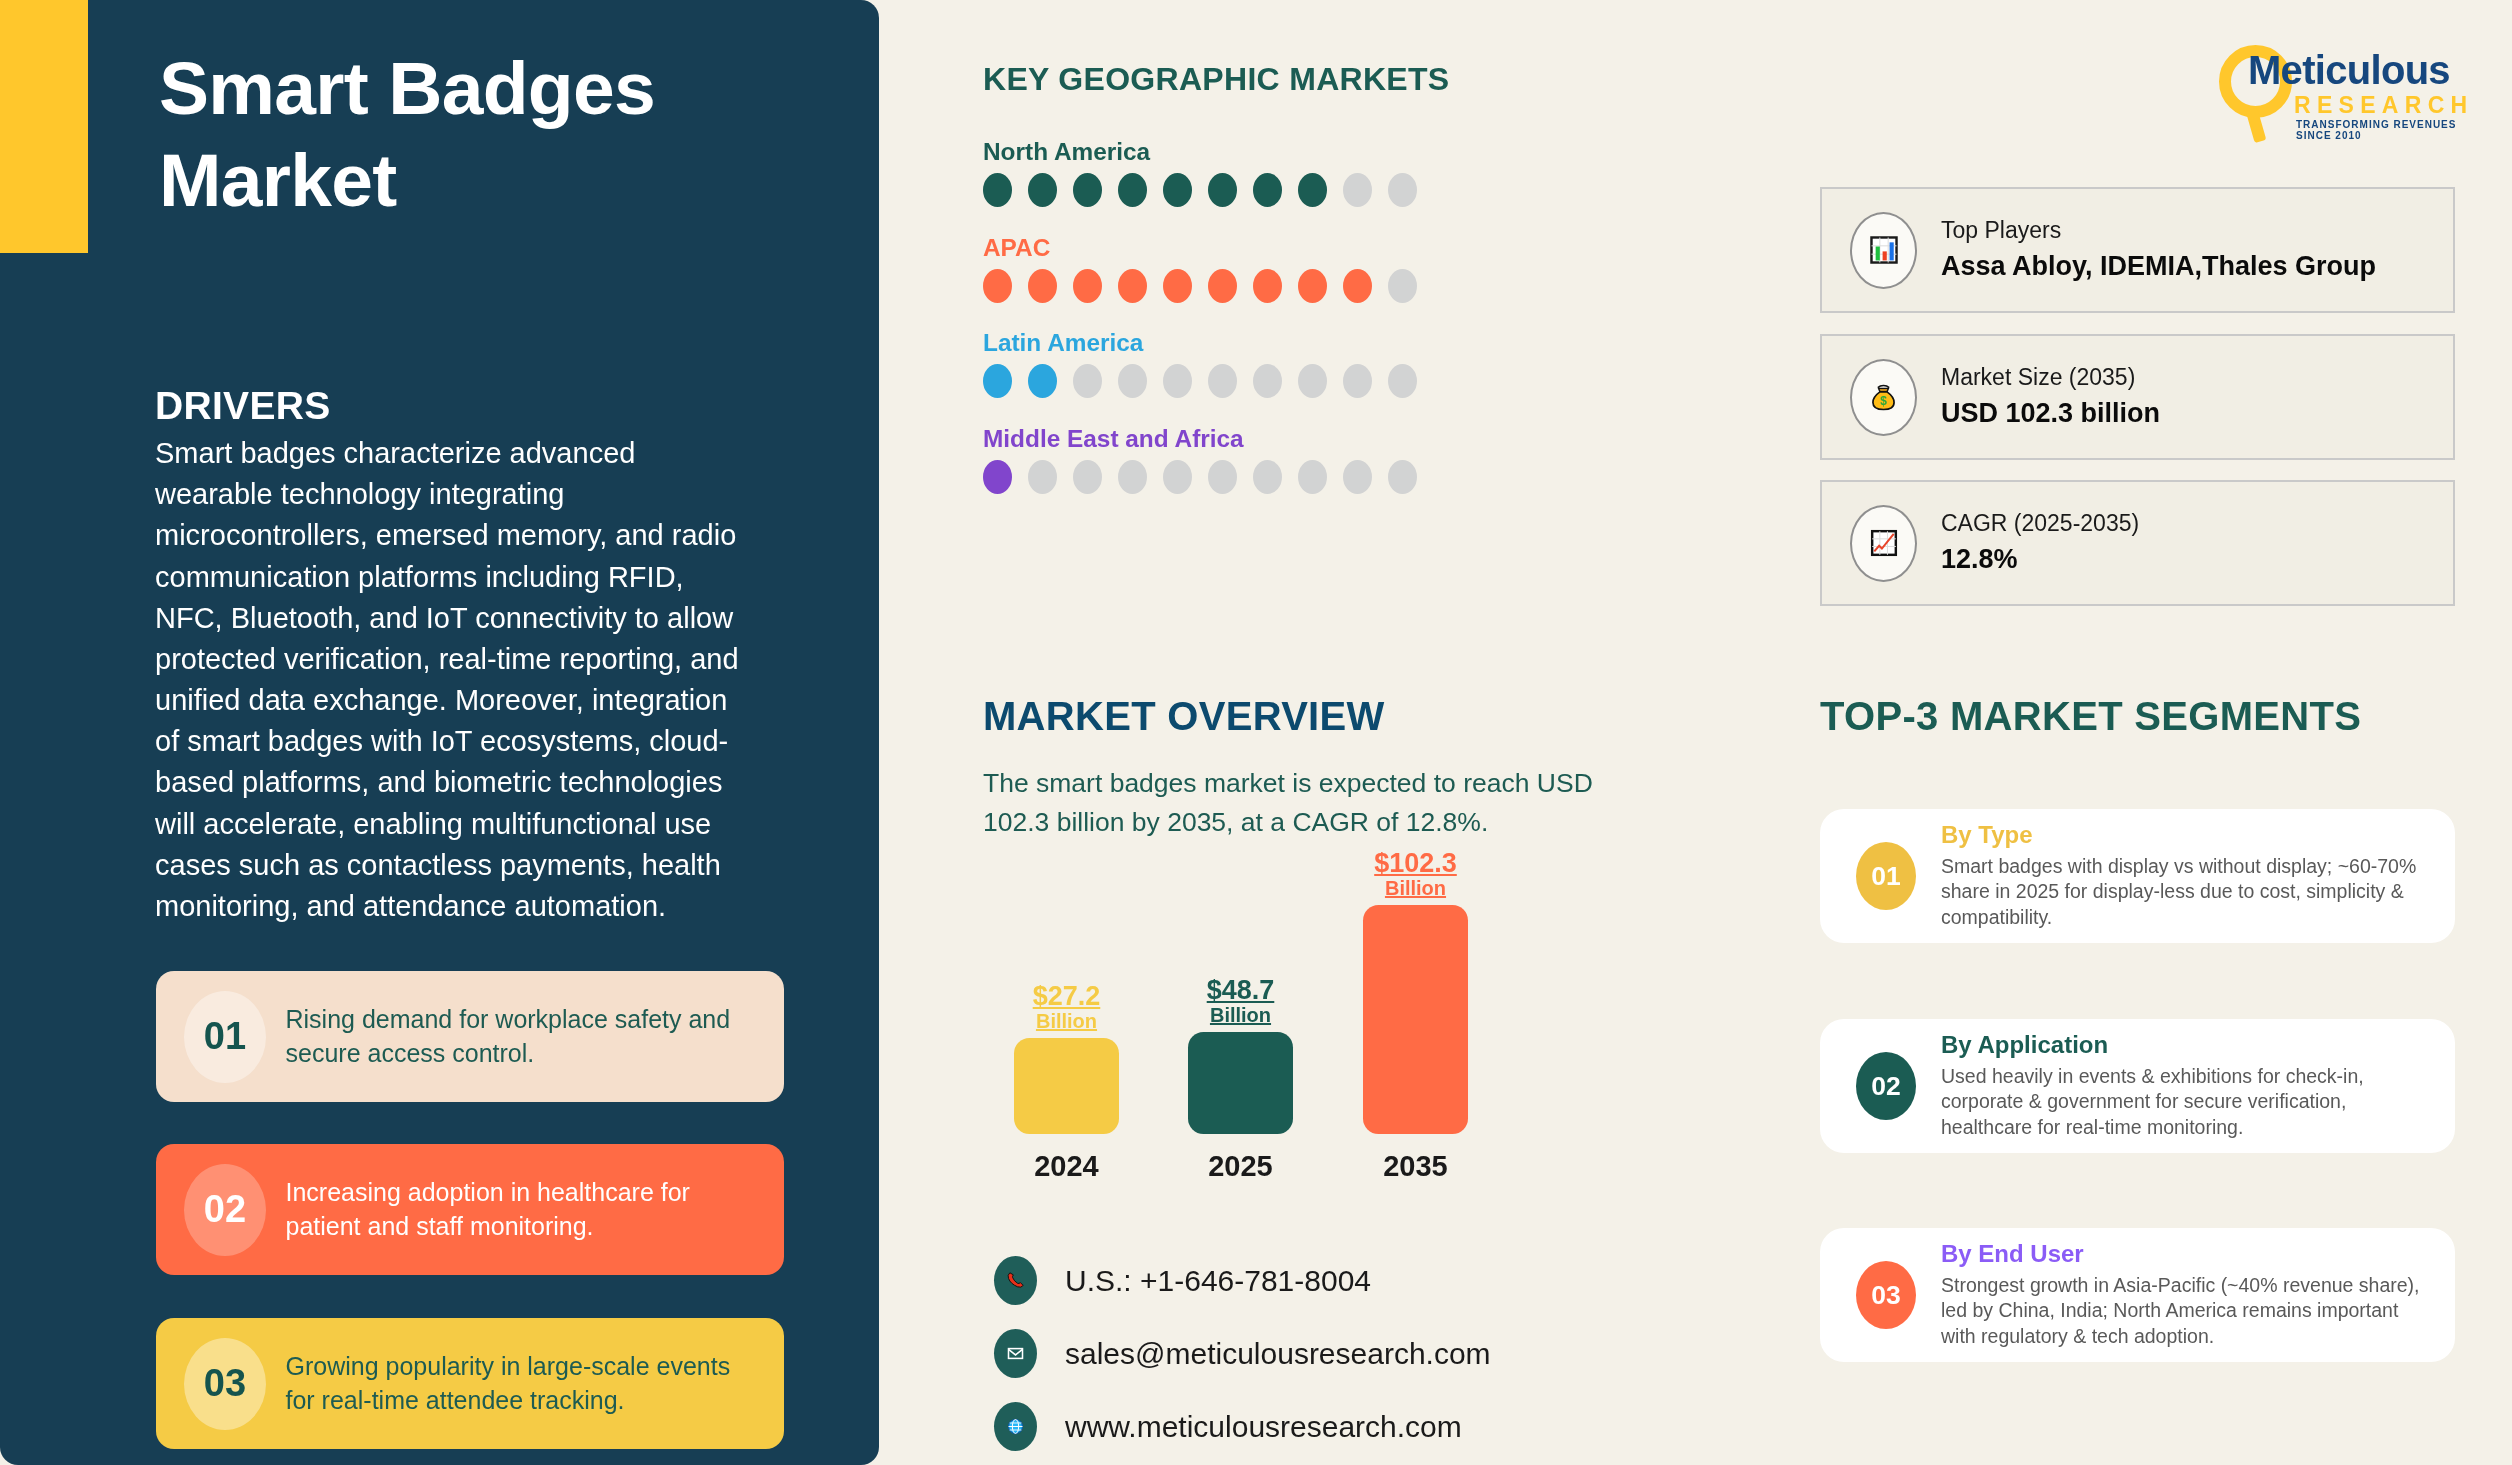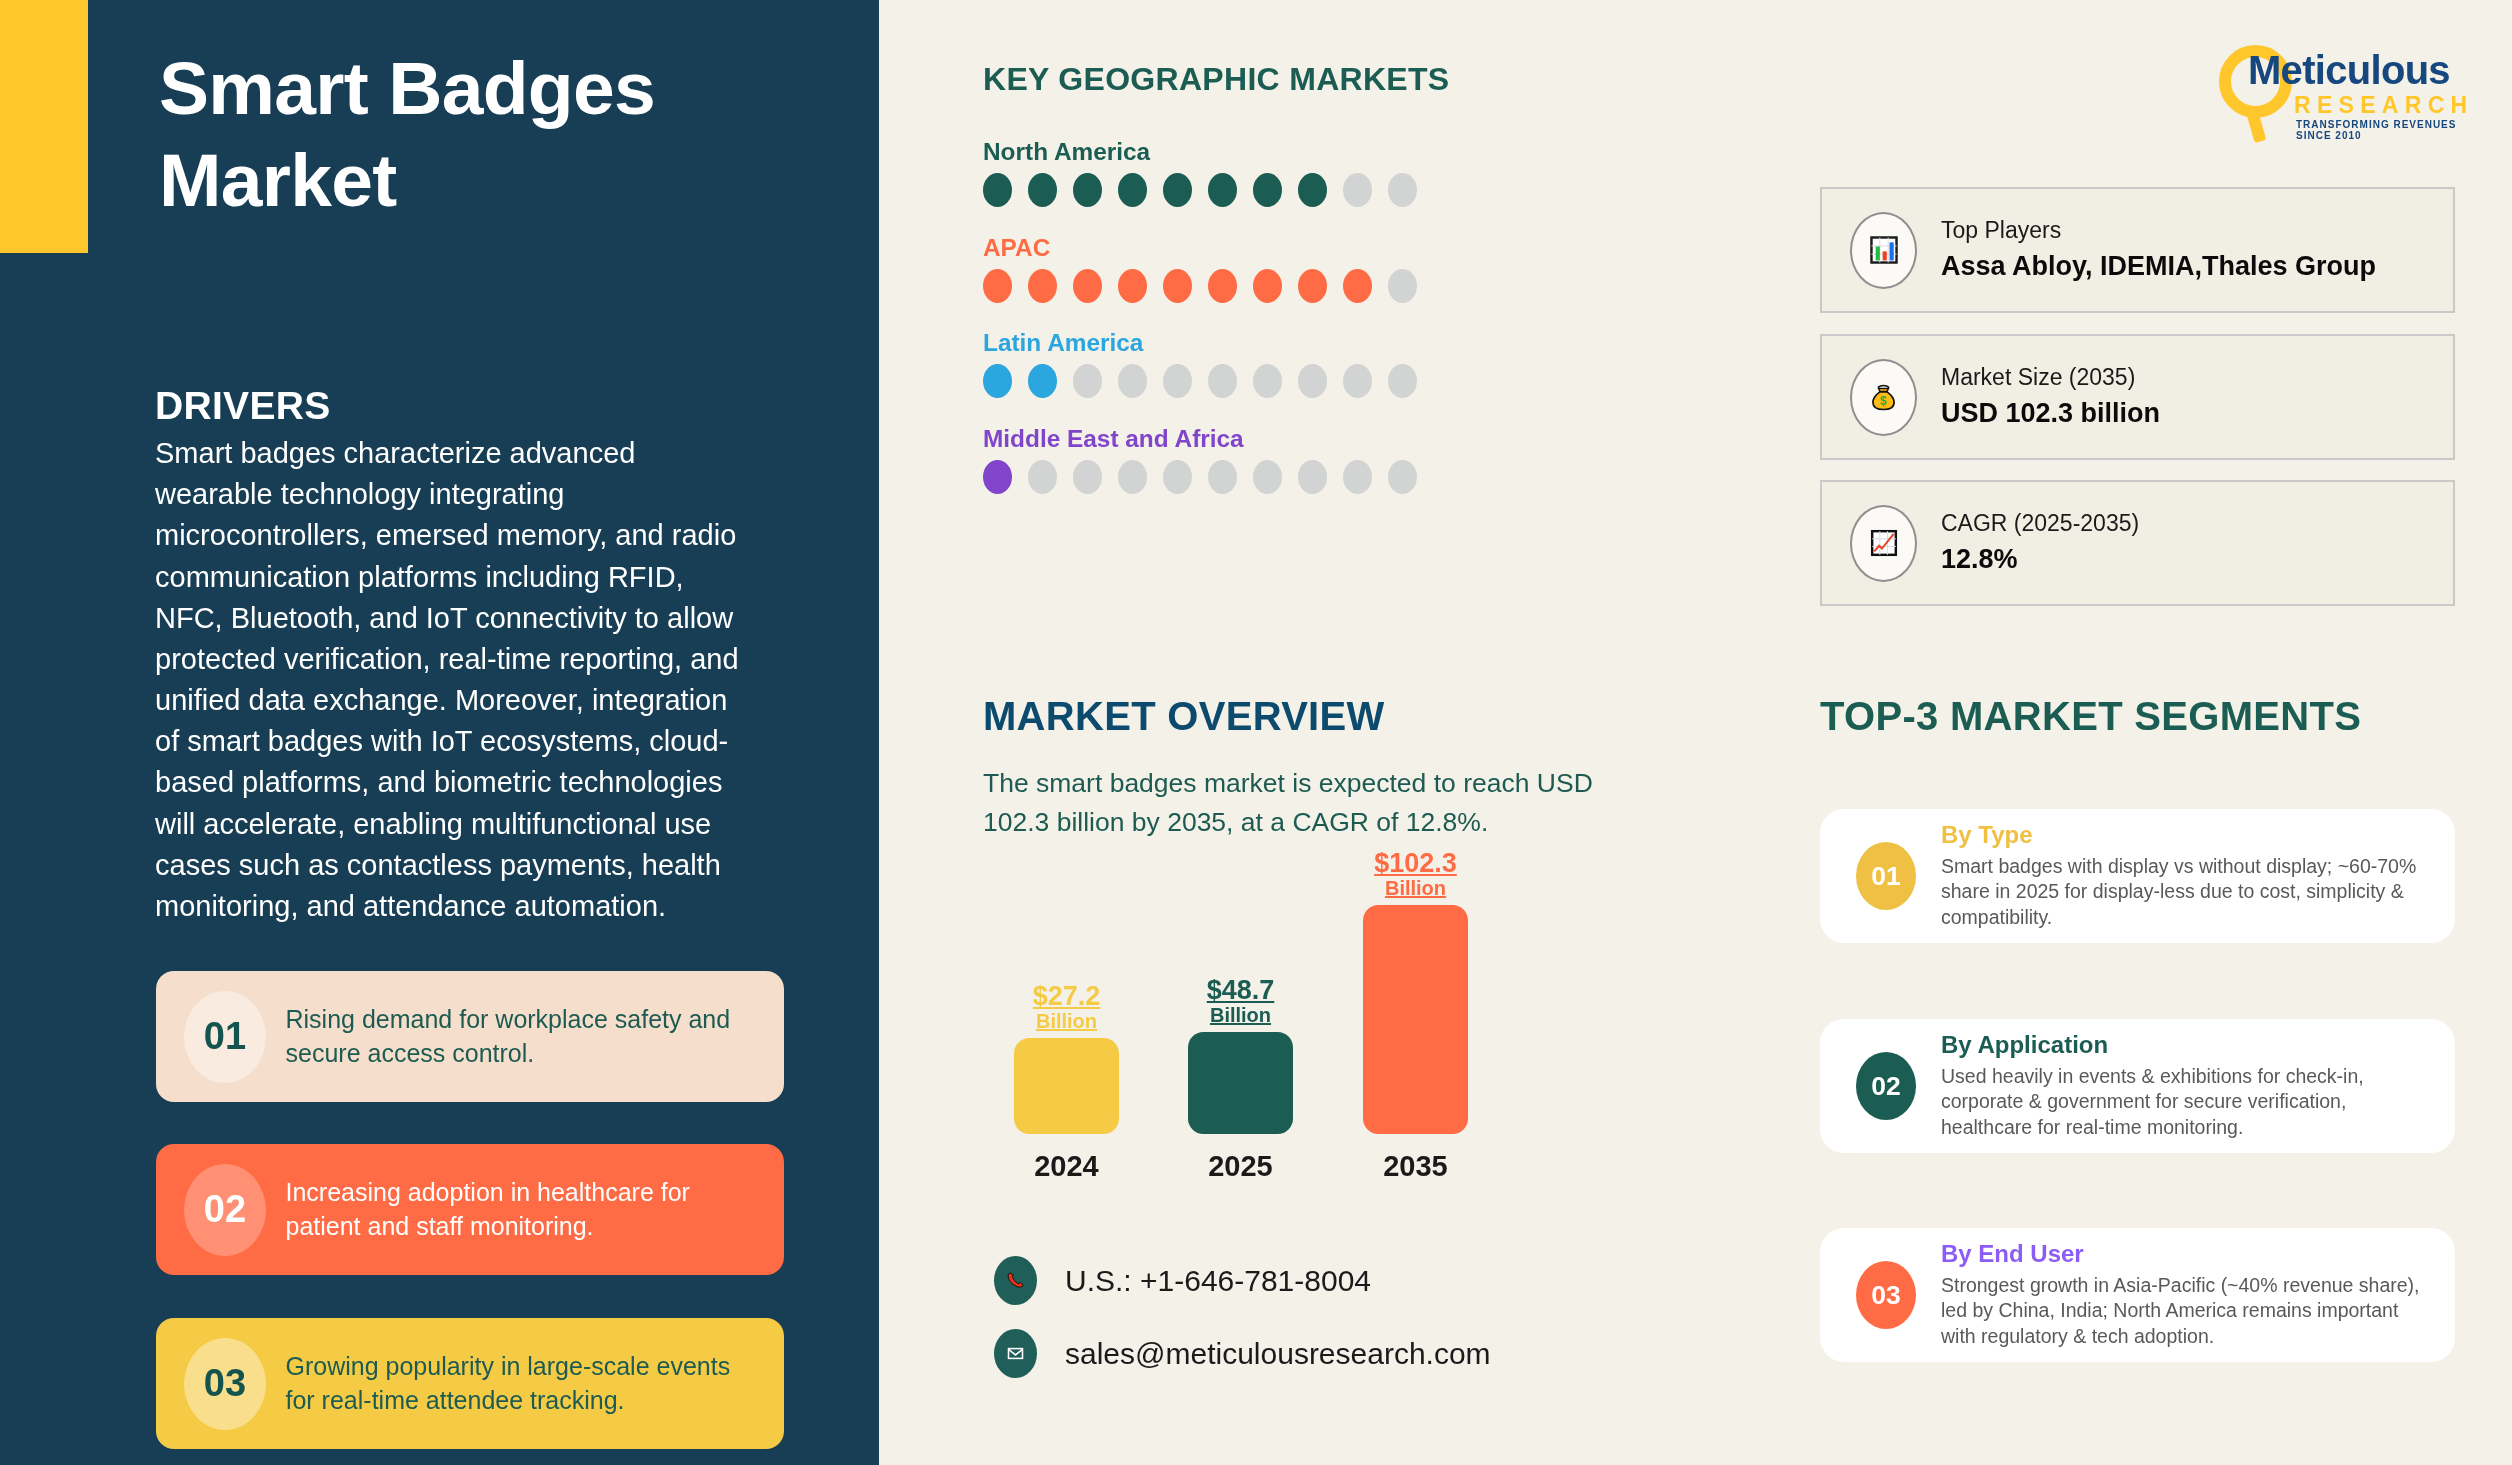--- a/index.html
+++ b/index.html
@@ -8,20 +8,21 @@
     font-family:"Liberation Sans", sans-serif;
     background:#F4F1E8;
     position:relative;
     overflow:hidden;
   }
 
   
   #left-panel{
     position:absolute; left:0; top:0; width:879px; height:1465px;
     background:#173E54;
+    border-radius:18px;
   }
   #accent-bar{
     position:absolute; left:0; top:0; width:88px; height:253px;
     background:#FFC72C;
   }
   #main-title{
     position:absolute; left:159px; top:43px; width:628px;
     color:#FFFFFF; font-size:75px; font-weight:bold;
     line-height:1.22; letter-spacing:-0.7px;
   }
@@ -351,20 +352,32 @@
   </div>
   <div class="contact-row">
     <div class="contact-icon">
       <svg width="21" height="21" viewBox="0 0 30 30">
         <rect x="5" y="8" width="20" height="14" fill="none" stroke="#fff" stroke-width="2.2"></rect>
         <polyline points="5,9 15,17 25,9" fill="none" stroke="#fff" stroke-width="2.2"></polyline>
       </svg>
     </div>
     <div class="contact-text">sales@meticulousresearch.com</div>
   </div>
+  <div class="contact-row">
+    <div class="contact-icon">
+      <svg width="21" height="21" viewBox="0 0 30 30">
+        <circle cx="15" cy="15" r="10" fill="#29B6F6" stroke="#0B5CA8" stroke-width="1.6"></circle>
+        <ellipse cx="15" cy="15" rx="4.5" ry="10" fill="none" stroke="#fff" stroke-width="1.4"></ellipse>
+        <line x1="5" y1="15" x2="25" y2="15" stroke="#fff" stroke-width="1.4"></line>
+        <line x1="6.5" y1="10" x2="23.5" y2="10" stroke="#fff" stroke-width="1.2"></line>
+        <line x1="6.5" y1="20" x2="23.5" y2="20" stroke="#fff" stroke-width="1.2"></line>
+      </svg>
+    </div>
+    <div class="contact-text">www.meticulousresearch.com</div>
+  </div>
 </div>
 
 <div id="seg-title">TOP-3 MARKET SEGMENTS</div>
 
 <div class="seg-card" id="seg-1">
   <div class="seg-bubble" style="background: rgb(239, 192, 67);">01</div>
   <div class="seg-body">
     <div class="seg-name" style="color: rgb(239, 192, 67);">By Type</div>
     <div class="seg-desc">Smart badges with display vs without display; ~60-70% share in 2025 for display-less due to cost, simplicity &amp; compatibility.</div>
   </div>

